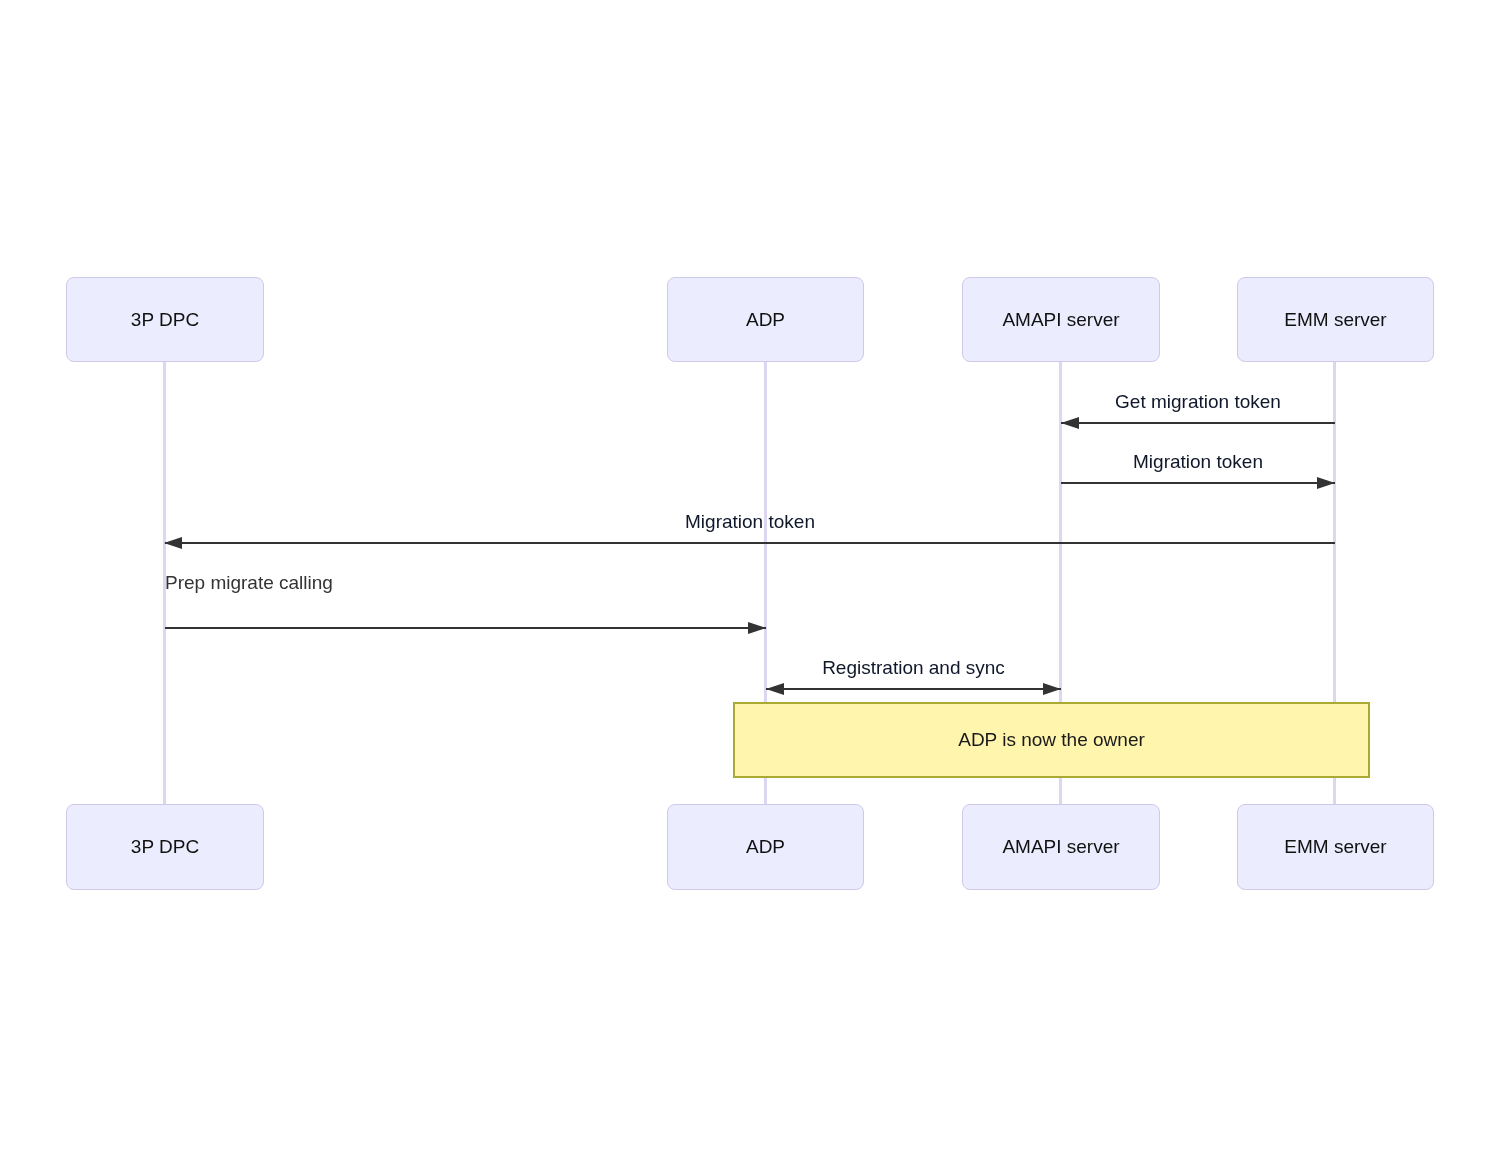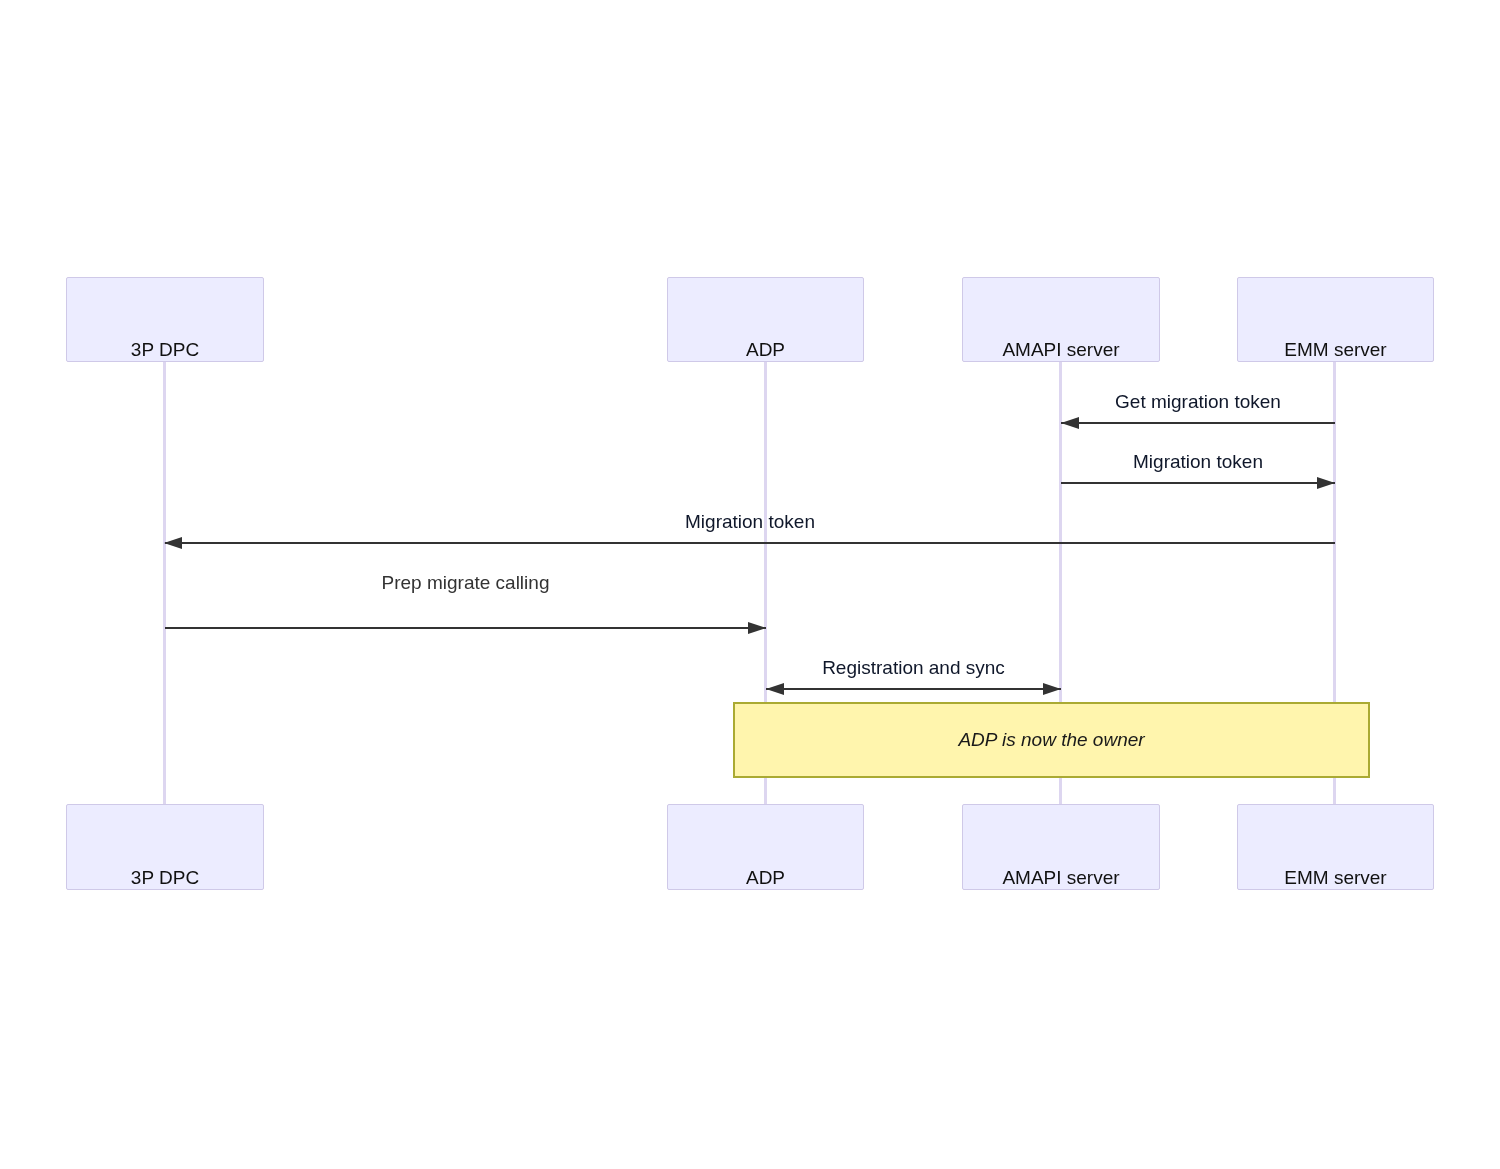--- a/index.html
+++ b/index.html
@@ -5,56 +5,56 @@
   html, body { margin: 0; padding: 0; background: #ffffff; }
   body {
     font-family: "Liberation Sans", "DejaVu Sans", sans-serif;
     width: 1500px; height: 1169px; position: relative; overflow: hidden;
   }
   .canvas { position: absolute; left: 0; top: 0; width: 1500px; height: 1169px; background: #ffffff; }
 
   
   .actor {
     position: absolute; height: 85px;
-    background: #ececff; border: 1px solid #cfc9e8; border-radius: 2px;
+    background: #ececff; border: 1px solid #cfc9e8; border-radius: 8px;
     box-sizing: border-box;
-    display: flex; align-items: flex-end; justify-content: center;
+    display: flex; align-items: center; justify-content: center;
     font-size: 19px; color: #111111; z-index: 4;
   }
   .actor .lbl { text-align: center; }
 
   
   .lifeline {
     position: absolute; width: 3px; top: 361px; height: 444px;
     background: #ddd6f0; z-index: 1;
   }
 
   
   .mlabel {
     position: absolute; height: 24px; line-height: 24px;
     font-size: 19px; color: #0f172a; text-align: center; z-index: 3;
     white-space: nowrap;
   }
   .mlabel2 {
-    position: absolute; font-size: 19px; color: #333333; text-align: center;
+    position: absolute; font-size: 19px; color: #333333; 
     line-height: 25px; z-index: 3; white-space: nowrap;
   }
   .mline { position: absolute; height: 2px; background: #333333; z-index: 3; }
   .ah { position: absolute; width: 0; height: 0; z-index: 3;
         border-top: 6px solid transparent; border-bottom: 6px solid transparent; }
   .ah-left  { border-right: 18px solid #333333; }
   .ah-right { border-left: 18px solid #333333; }
 
   
   .note {
     position: absolute; left: 733px; top: 702px; width: 637px; height: 76px;
     box-sizing: border-box;
     background: #fff5ad; border: 2px solid #aaaa33; z-index: 2;
     display: flex; flex-direction: column; align-items: center; justify-content: center;
-    font-size: 19px; color: #1a1a1a; line-height: 26px; text-align: center; font-style: italic;
+    font-size: 19px; color: #1a1a1a; line-height: 26px; text-align: center;
   }
 </style>
 </head>
 <body>
 
 <div class="canvas">
 
   <div class="lifeline" style="left:163px;"></div>
   <div class="lifeline" style="left:764px;"></div>
   <div class="lifeline" style="left:1059px;"></div>

